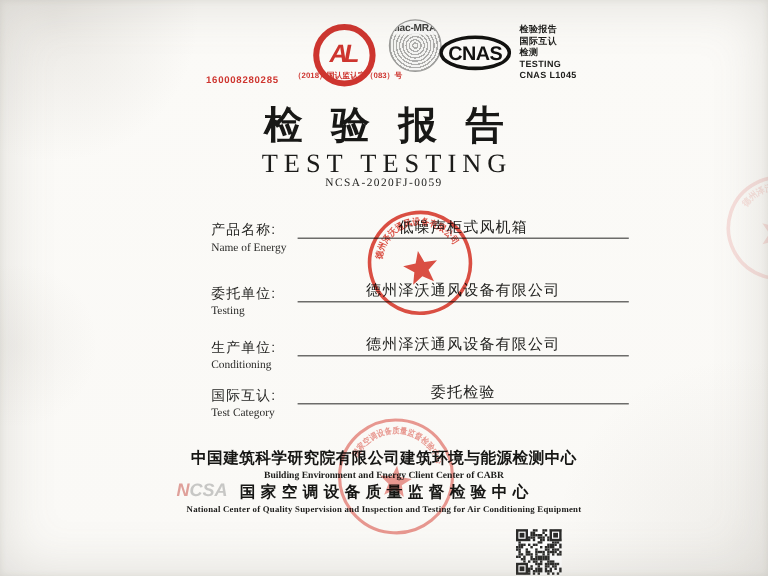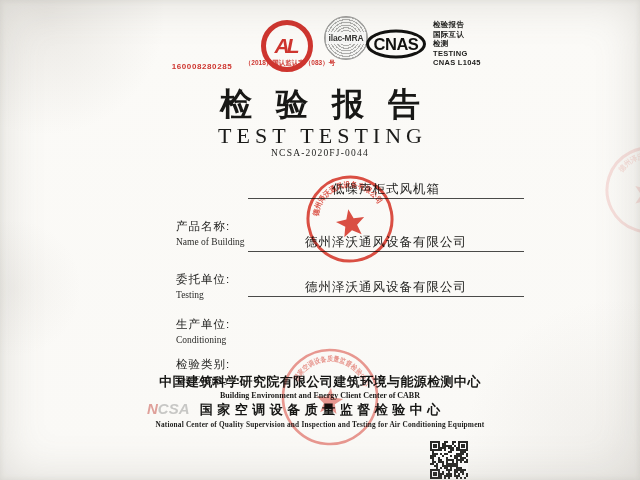--- a/index.html
+++ b/index.html
@@ -39,21 +39,21 @@
     color:#ce352f;font-weight:bold;font-size:21px;font-style:italic;letter-spacing:-3px;
     text-indent:-3px;
   }
   .cal-caption{
     position:absolute;left:238px;top:59px;width:104px;text-align:center;
     color:#ce352f;font-size:6.5px;font-weight:bold;white-space:nowrap;
   }
   .ilac-circle{
     position:absolute;left:324px;top:16px;width:42px;height:42px;border-radius:50%;
     background:repeating-radial-gradient(circle at 50% 50%, #f4f4f2 0 1.6px, #adadab 1.6px 2.7px);
-    display:flex;align-items:center;justify-content:center;overflow:hidden;
+    display:flex;align-items:flex-start;justify-content:center;overflow:hidden;
     border:1px solid #9a9a98;
   }
   .ilac-text{
     background:rgba(250,250,248,.9);color:#3c3c3a;font-weight:bold;font-size:8.5px;
     padding:1px 2px;letter-spacing:-.2px;
   }
   .cnas-svg{position:absolute;left:366px;top:27px;}
   .cnas-lines{
     position:absolute;left:433px;top:20px;width:90px;
     font-size:7.5px;font-weight:bold;color:#1d1d1b;line-height:9.6px;letter-spacing:.3px;
@@ -66,21 +66,21 @@
   .title-en{
     position:absolute;left:0;top:123px;width:100%;text-align:center;
     font-family:"Liberation Serif",serif;font-size:22px;color:#1b1b19;
     letter-spacing:5px;text-indent:5px;
   }
   .report-no{
     position:absolute;left:0;top:148px;width:100%;text-align:center;
     font-family:"Liberation Serif",serif;font-size:9.5px;color:#242422;letter-spacing:1.2px;
   }
   
-  .f-label{position:absolute;left:176px;margin-top:35px;}
+  .f-label{position:absolute;left:176px;}
   .f-label .zh{font-size:11.5px;color:#1f1f1d;letter-spacing:1px;}
   .f-label .en{font-family:"Liberation Serif",serif;font-size:9.5px;color:#2b2b29;margin-top:3px;}
   .f-line{
     position:absolute;left:248px;width:276px;height:17px;text-align:center;
     border-bottom:1px solid #4a4a48;font-size:12.5px;color:#232321;letter-spacing:1px;
     line-height:17px;white-space:nowrap;
   }
   
   .stamp{position:absolute;mix-blend-mode:multiply;pointer-events:none;}
   .stamp1{left:302px;top:171px;opacity:.88;transform:rotate(-10deg);}
@@ -129,44 +129,45 @@
   <div class="cnas-lines">
     <div>检验报告</div>
     <div>国际互认</div>
     <div>检测</div>
     <div>TESTING</div>
     <div>CNAS L1045</div>
   </div>
 
   <div class="title-zh">检验报告</div>
   <div class="title-en">TEST TESTING</div>
-  <div class="report-no">NCSA-2020FJ-0044</div>
+  <div class="report-no">NCSA-2020FJ-0059</div>
 
   <div class="f-label" style="top:184px">
     <div class="zh">产品名称:</div>
-    <div class="en">Name of Building</div>
+    <div class="en">Name of Energy</div>
   </div>
   <div class="f-line" style="top:181px">低噪声柜式风机箱</div>
 
   <div class="f-label" style="top:237px">
     <div class="zh">委托单位:</div>
     <div class="en">Testing</div>
   </div>
   <div class="f-line" style="top:234px">德州泽沃通风设备有限公司</div>
 
   <div class="f-label" style="top:282px">
     <div class="zh">生产单位:</div>
     <div class="en">Conditioning</div>
   </div>
   <div class="f-line" style="top:279px">德州泽沃通风设备有限公司</div>
 
   <div class="f-label" style="top:322px">
-    <div class="zh">检验类别:</div>
+    <div class="zh">国际互认:</div>
     <div class="en">Test Category</div>
   </div>
+  <div class="f-line" style="top:319px">委托检验</div>
 
   <svg class="stamp stamp1" width="96" height="96" viewBox="0 0 96 96">
     <defs>
       <path id="arc1" d="M 17.1 39.7 A 32 32 0 0 1 78.9 39.7" fill="none"></path>
     </defs>
     <circle cx="48" cy="48" r="42" fill="none" stroke="#da382b" stroke-width="3"></circle>
     <polygon points="48,38 44.3,47.9 33.7,48.4 42,54.9 39.2,65.1 48,59.3 56.8,65.1 54,54.9 62.3,48.4 51.7,47.9" fill="#da382b"></polygon>
     <text font-size="7.4" fill="#da382b" font-weight="bold" font-family="Liberation Sans, sans-serif">
       <textPath href="#arc1" startOffset="0" textLength="82" lengthAdjust="spacingAndGlyphs">德州泽沃通风设备有限公司</textPath>
     </text>

